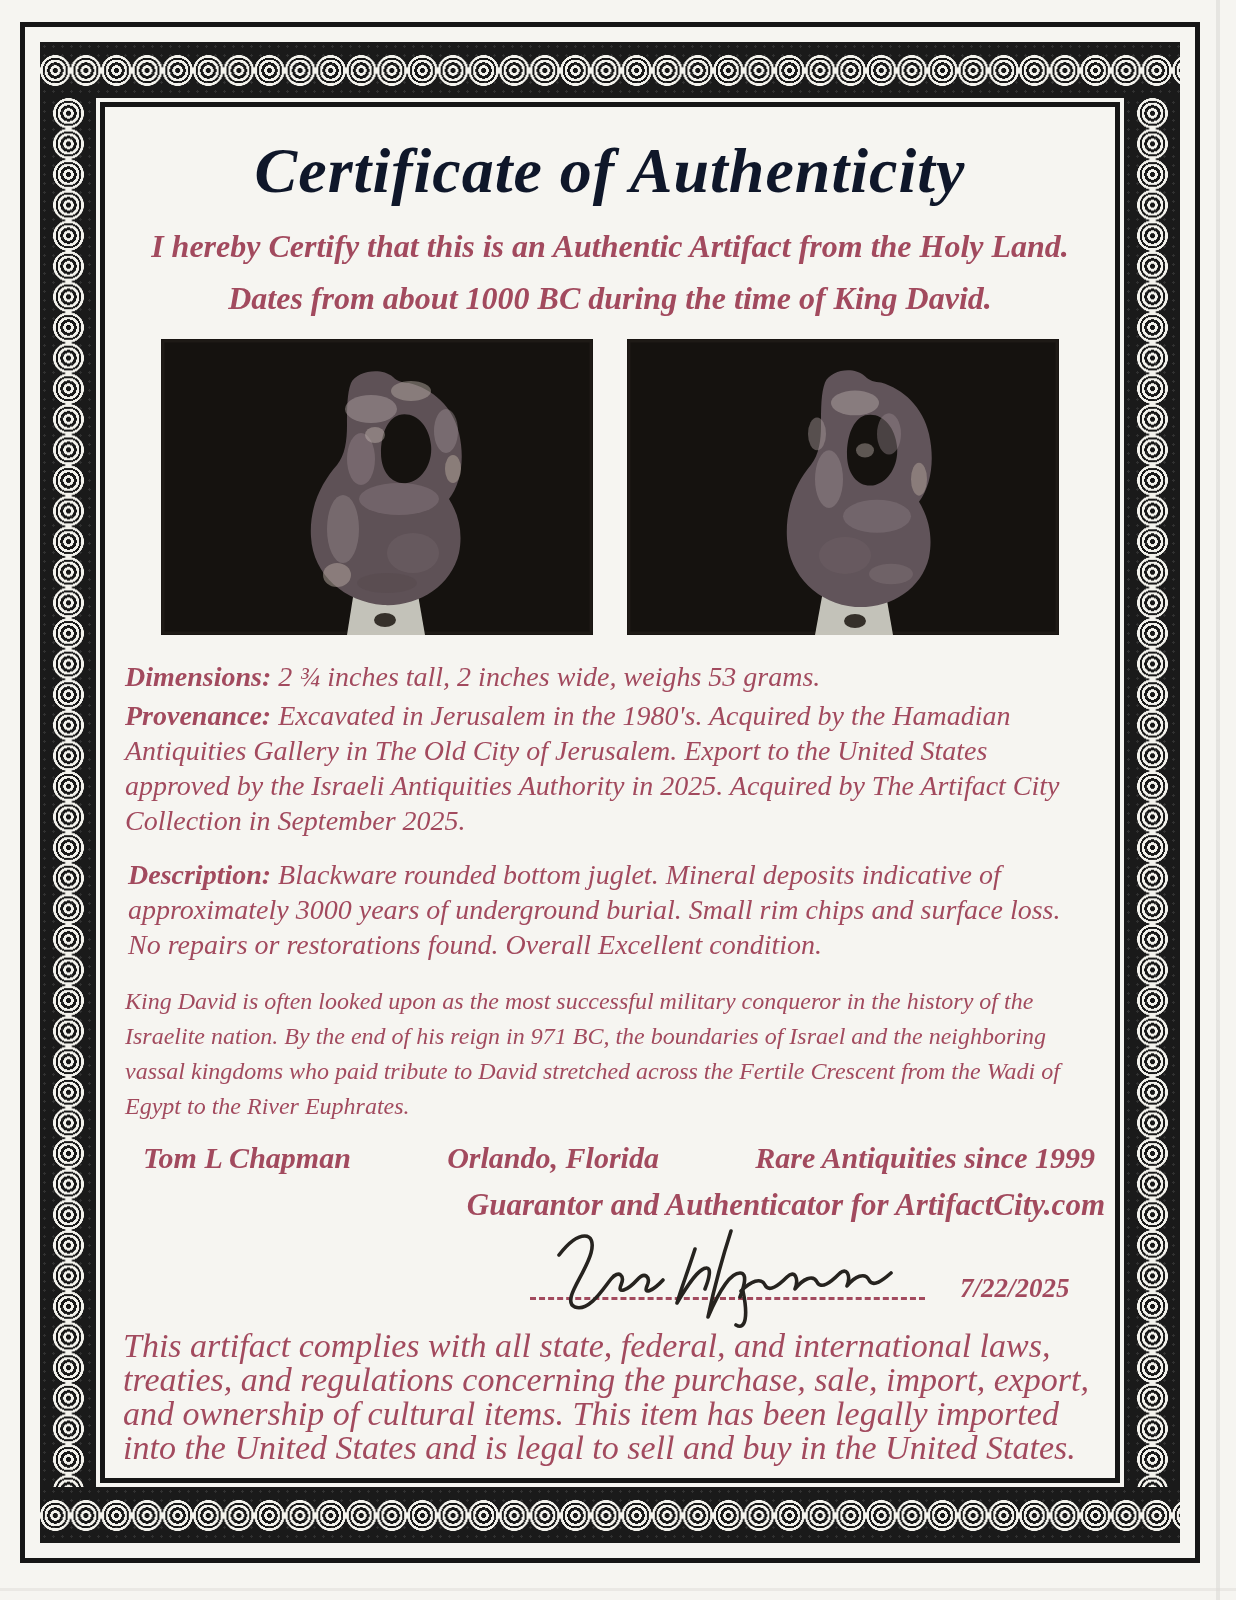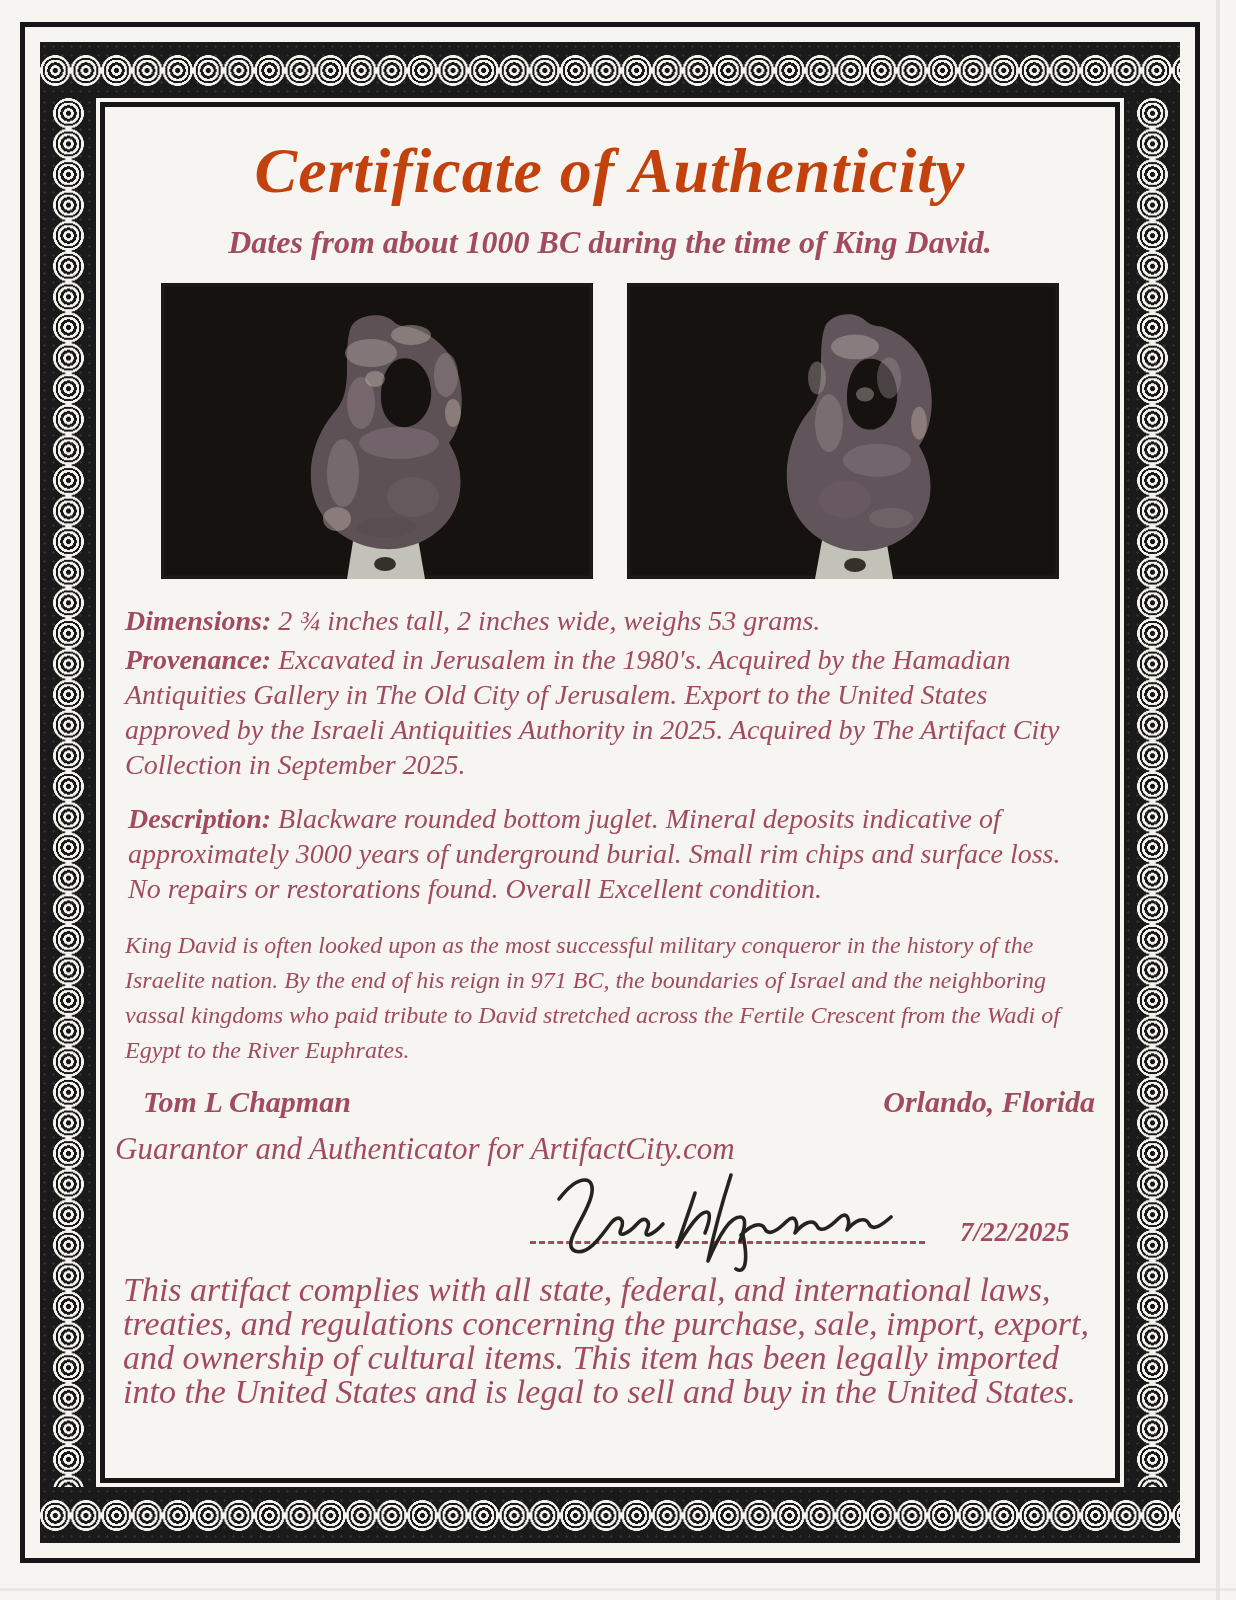--- a/index.html
+++ b/index.html
@@ -47,42 +47,42 @@
   .band-right{right:0;}
   .frame-inner{position:absolute;top:102px;left:100px;right:116px;bottom:117px;border:5px solid #161616;}
 
   
   .content{
     position:absolute;top:115px;left:115px;right:131px;bottom:120px;
     color:#a24a5e;font-style:italic;
   }
   .title{
     margin:16px 0 0 0;text-align:center;
-    font-size:64px;line-height:80px;font-weight:700;color:#c2410c;
+    font-size:64px;line-height:80px;font-weight:700;color:#0f172a;
     letter-spacing:1px;
   }
   .subtitle{margin:14px 0 0 0;text-align:center;font-size:32px;line-height:42px;font-weight:700;}
   .subtitle.second{margin-top:10px;}
 
   .photos{display:flex;justify-content:center;gap:34px;margin-top:20px;}
   .photo{width:432px;height:296px;background:#15120f;position:relative;}
   .photo svg{display:block;width:100%;height:100%;}
 
   .section{margin:0 8px 0 10px;width:972px;font-size:28px;line-height:35px;}
   .sec-dims{margin-top:24px;}
   .sec-prov{margin-top:4px;}
   .sec-desc{margin-top:19px;margin-left:13px;}
   .lbl{font-weight:700;}
   .para-david{margin:22px 8px 0 10px;width:972px;font-size:24px;line-height:35px;}
 
   .names-row{
     display:flex;justify-content:space-between;align-items:flex-start;
     margin:14px 10px 0 28px;font-size:30px;line-height:40px;font-weight:700;
   }
-  .guarantor{margin:7px 0 0 0;text-align:left;font-size:31px;line-height:40px;font-weight:400;}
+  .guarantor{margin:7px 0 0 0;text-align:right;font-size:31px;line-height:40px;font-weight:700;}
 
   .sig-block{position:relative;height:94px;margin-top:0;}
   .sig-line{
     position:absolute;left:415px;top:72px;width:395px;height:0;
     border-top:3px dashed #a24a5e;
   }
   .sig-svg{position:absolute;left:430px;top:-6px;}
   .sig-date{position:absolute;left:845px;top:48px;font-size:27px;font-weight:700;}
 
   .legal{margin:10px 4px 0 8px;width:978px;font-size:34px;line-height:34px;font-weight:400;}
@@ -99,20 +99,21 @@
   <div class="band-strip band-bottom"></div>
   <div class="band-strip band-left"></div>
   <div class="band-strip band-right"></div>
 </div>
 <div class="frame-inner"></div>
 
 <div class="content">
 
   <h1 class="title">Certificate of Authenticity</h1>
 
+  <p class="subtitle">I hereby Certify that this is an Authentic Artifact from the Holy Land.</p>
   <p class="subtitle second">Dates from about 1000 BC during the time of King David.</p>
 
   <div class="photos">
 
     <div class="photo">
       <svg viewBox="0 0 432 296">
         <rect x="0" y="0" width="432" height="296" fill="#15120f"></rect>
         <rect x="2" y="2" width="428" height="292" fill="none" stroke="#241f1a" stroke-width="3" opacity=".6"></rect>
 
         <path d="M193 252 L256 250 L264 296 L186 296 Z" fill="#d3d1c8" opacity=".92"></path>
@@ -190,20 +191,21 @@
 
   <p class="section sec-prov"><span class="lbl">Provenance:</span> <span>Excavated in Jerusalem in the 1980's. Acquired by the Hamadian Antiquities Gallery in The Old City of Jerusalem. Export to the United States approved by the Israeli Antiquities Authority in 2025. Acquired by The Artifact City Collection in September 2025.</span></p>
 
   <p class="section sec-desc"><span class="lbl">Description:</span> <span>Blackware rounded bottom juglet. Mineral deposits indicative of approximately 3000 years of underground burial. Small rim chips and surface loss. No repairs or restorations found. Overall Excellent condition.</span></p>
 
   <p class="para-david">King David is often looked upon as the most successful military conqueror in the history of the Israelite nation. By the end of his reign in 971 BC, the boundaries of Israel and the neighboring vassal kingdoms who paid tribute to David stretched across the Fertile Crescent from the Wadi of Egypt to the River Euphrates.</p>
 
   <div class="names-row">
     <span>Tom L Chapman</span>
     <span>Orlando, Florida</span>
+    <span>Rare Antiquities since 1999</span>
   </div>
 
   <p class="guarantor">Guarantor and Authenticator for ArtifactCity.com</p>
 
   <div class="sig-block">
     <div class="sig-line"></div>
     <svg class="sig-svg" width="400" height="110" viewBox="0 0 400 110">
       <g fill="none" stroke="#26231f" stroke-width="3.6" stroke-linecap="round" stroke-linejoin="round">
         <path d="M14 36 C34 10 52 12 46 34 C40 56 16 82 30 88 C44 93 58 70 66 60 C74 50 80 57 76 66 C72 75 82 72 92 61 C100 52 106 58 102 67 C98 76 108 72 118 61"></path>
         <path d="M150 30 C143 52 136 70 132 84 C145 62 154 50 161 49 C167 48 164 60 160 70"></path>

